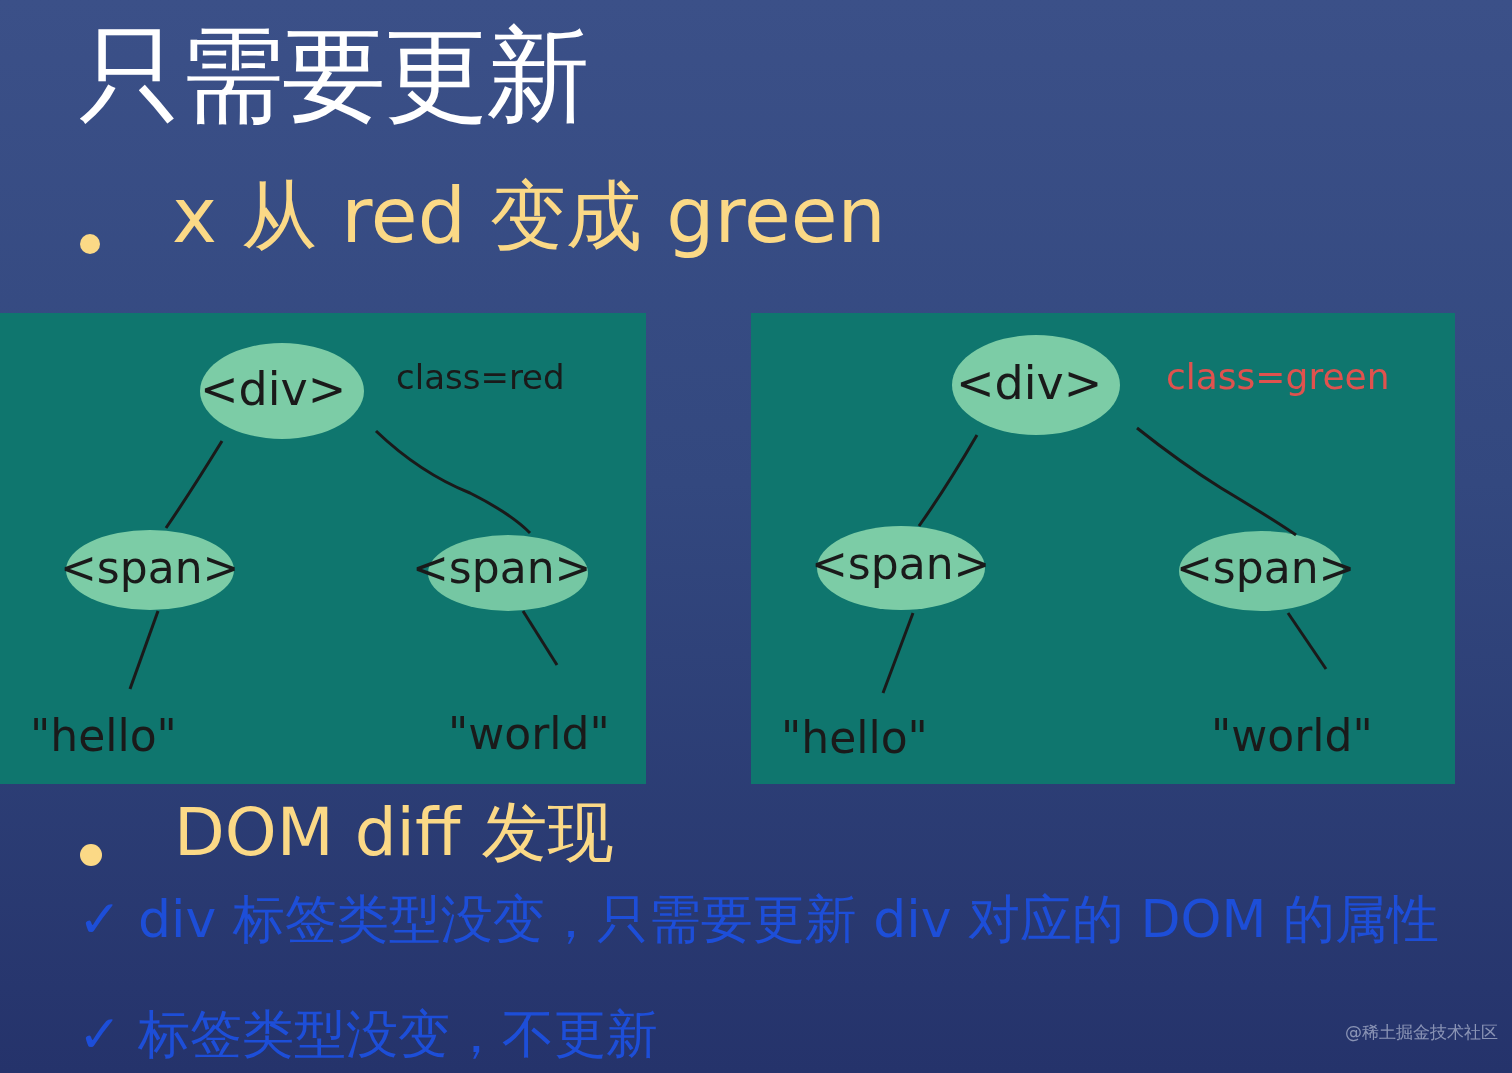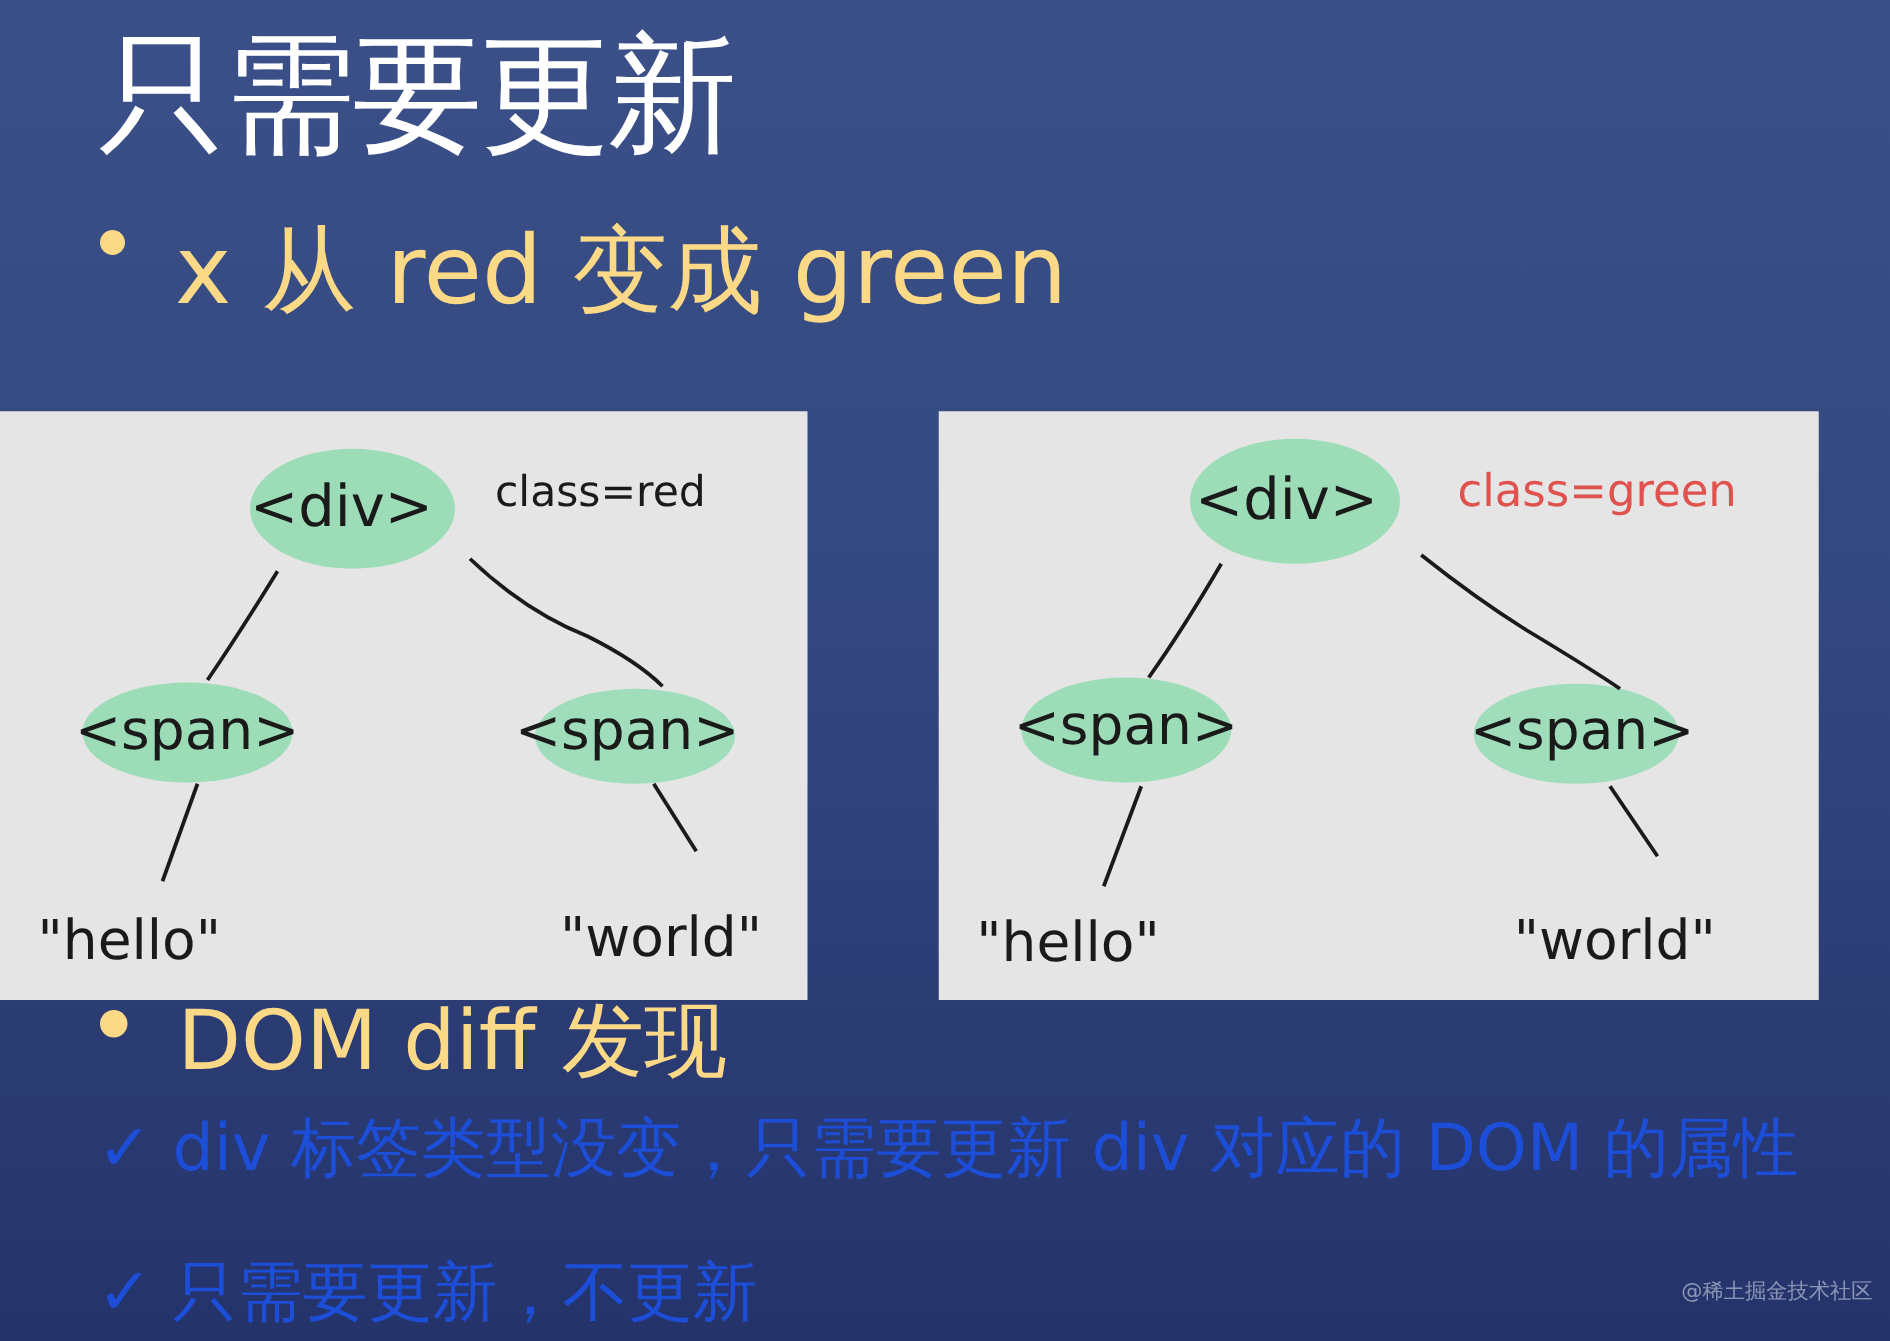--- a/index.html
+++ b/index.html
@@ -7,31 +7,32 @@
       width: 1512px; height: 1073px; overflow: hidden; position: relative;
       background: linear-gradient(180deg, #3b5088 0%, #33487f 45%, #25336b 100%);
       font-family: "DejaVu Sans", "Liberation Sans", sans-serif;
     }
     .title {
       position: absolute; left: 78px; top: 18px;
       font-size: 104px; color: #ffffff; line-height: 1.1; letter-spacing: -2px;
       font-weight: normal;
     }
     .bullet-line {
-      position: absolute; color: #fbd986; display: flex; align-items: flex-start;
+      position: absolute; color: #fbd986; display: flex; align-items: flex-end;
       white-space: nowrap;
+      gap: 32px;
     }
     .bullet-line .dot { display: inline-block; border-radius: 50%; background: #fbd986; }
     .b1 { left: 80px; top: 178px; font-size: 76px; line-height: 1; }
     .b1 .dot { width: 20px; height: 20px; margin-right: 40px; margin-top: 6px; }
     .b2 { left: 80px; top: 800px; font-size: 66px; line-height: 1; }
     .b2 .dot { width: 22px; height: 22px; margin-right: 40px; margin-top: 8px; }
 
     .panel {
-      position: absolute; background: #e5e5e5; margin-top: 16px;
+      position: absolute; background: #0f766e;
     }
     .panel-left { left: 0; top: 313px; width: 646px; height: 471px; }
     .panel-right { left: 751px; top: 313px; width: 704px; height: 471px; }
     .panel svg { position: absolute; left: 0; top: 0; width: 100%; height: 100%; }
     .hand { font-family: "DejaVu Sans", sans-serif; }
 
     .check-line {
       position: absolute; left: 78px; color: #1d4ed8; font-size: 52px; line-height: 58px;
       width: 1380px;
     }
@@ -95,16 +96,16 @@
 <div class="bullet-line b2">
   <span class="dot"></span>
   <span>DOM diff 发现</span>
 </div>
 
 <div class="check-line c1">
   <span class="check">✓</span><span>div 标签类型没变，只需要更新 div 对应的 DOM 的属性</span>
 </div>
 
 <div class="check-line c2">
-  <span class="check">✓</span><span>只需要更新，不更新</span>
+  <span class="check">✓</span><span>标签类型没变，不更新</span>
 </div>
 
 <div class="watermark">@稀土掘金技术社区</div>
 
 </body></html>

